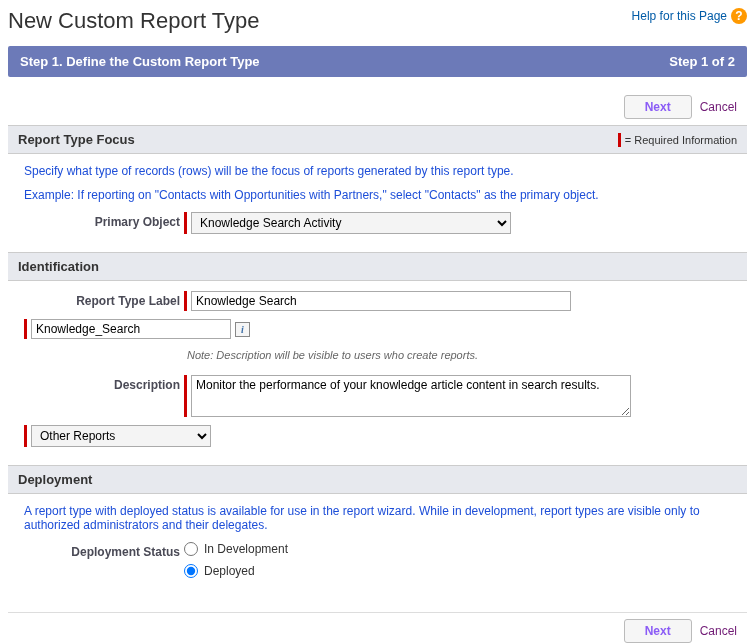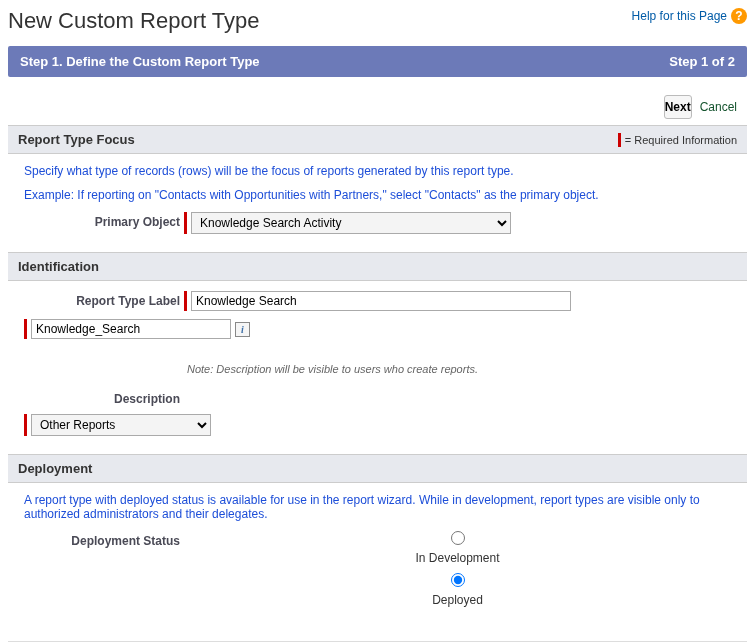--- a/index.html
+++ b/index.html
@@ -3,38 +3,38 @@
 <meta charset="utf-8">
 <style>
 * { box-sizing: border-box; margin: 0; padding: 0; }
 body { font-family: Arial, Helvetica, sans-serif; font-size: 12px; color: #333; background: #fff; padding: 8px; }
 .page-header { display: flex; justify-content: space-between; align-items: flex-start; margin-bottom: 12px; gap: 35px; }
 .page-title { font-size: 22px; font-weight: normal; color: #333; }
 .help-link { display: flex; align-items: center; gap: 4px; color: #015ba7; font-size: 12px; text-decoration: none; cursor: pointer; }
 .help-icon { width: 16px; height: 16px; border-radius: 50%; background: #f90; color: #fff; display: inline-flex; align-items: center; justify-content: center; font-size: 12px; font-weight: bold; }
 .step-bar { background: #6c7ab8; color: #fff; padding: 8px 12px; display: flex; justify-content: space-between; font-size: 13px; border-radius: 2px; margin-bottom: 12px; font-weight: bold;}
 .button-row { display: flex; justify-content: flex-end; align-items: center; gap: 8px; padding: 6px 10px; }
-.btn { background: #f6f6f6; border: 1px solid #bbb; border-radius: 3px; padding: 4px 0; font-size: 12px; font-weight: bold; cursor: pointer; color: #000000; }
-.link { color: #14532d; cursor: pointer; font-size: 12px; }
+.btn { background: #f6f6f6; border: 1px solid #bbb; border-radius: 3px; padding: 4px 20px; font-size: 12px; font-weight: bold; cursor: pointer; color: #8b5cf6; }
+.link { color: #701a75; cursor: pointer; font-size: 12px; }
 .section-head { background: #e7e9ee; border-top: 1px solid #ccc; border-bottom: 1px solid #ccc; padding: 6px 10px; font-size: 13px; font-weight: bold; color: #333; display: flex; justify-content: space-between; align-items: center; }
 .req-note { font-weight: normal; font-size: 11px; display: inline-flex; align-items: center; }
 .req-mark { display: inline-block; width: 3px; height: 14px; background: #c00; margin-right: 4px; vertical-align: middle;}
 .section-body { padding: 10px 16px; }
 .desc-text { margin-bottom: 10px; color: #1d4ed8; }
 .form-row { display: flex; align-items: flex-start; margin-bottom: 8px; }
 .form-label { width: 160px; text-align: right; padding-right: 4px; padding-top: 3px; color: #4a4a56; font-size: 12px; font-weight: bold;}
 .form-field { flex: 1; display: flex; align-items: center; gap: 4px; }
 .req-bar { display: inline-block; width: 3px; background: #c00; align-self: stretch; margin-right: 0; }
 select, input[type="text"], textarea { border: 1px solid #aaa; padding: 2px 4px; font-family: inherit; font-size: 12px; }
 select { height: 22px; background: #f4f4f4;}
 input[type="text"] { height: 20px; }
 textarea { resize: both; }
-.note { font-style: italic; color: #666; margin-left: 3px; margin-bottom: 6px; margin-top: 16px; font-size: 11px; }
+.note { font-style: italic; color: #666; margin-left: 3px; margin-bottom: 6px; margin-top: 2px; font-size: 11px; }
 .info-icon { width: 15px; height: 15px; display: inline-flex; align-items: center; justify-content: center; border: 1px solid #888; color: #3b6ea7; font-size: 10px; font-weight: bold; font-family: Georgia, serif; font-style: italic; cursor: pointer; background: #f5f5f5;}
-.radio-row { display: flex; align-items: center; gap: 6px; margin-bottom: 8px; font-size: 12px; color: #333; flex-direction: column;}
+.radio-row { display: flex; align-items: center; gap: 6px; margin-bottom: 8px; font-size: 12px; color: #333;}
 input[type="radio"] { width: 14px; height: 14px; cursor: pointer; }
 .field-stretch { display: flex; align-self: stretch; }
 </style>
 </head>
 <body>
 
 <div class="page-header">
   <h1 class="page-title">New Custom Report Type</h1>
   <a class="help-link">
     <span>Help for this Page</span>
@@ -94,20 +94,21 @@
   <div class="form-row">
     <div class="form-label"></div>
     <div class="form-field">
       <div class="note">Note: Description will be visible to users who create reports.</div>
     </div>
   </div>
   <div class="form-row">
     <div class="form-label">Description</div>
     <div class="form-field">
       <span class="req-bar field-stretch"></span>
+      <textarea style="width: 440px; height: 42px;">Monitor the performance of your knowledge article content in search results.</textarea>
     </div>
   </div>
   <div class="form-row">
     <div class="form-field">
       <span class="req-bar field-stretch"></span>
       <select style="width:180px">
         <option>Other Reports</option>
       </select>
     </div>
   </div>

